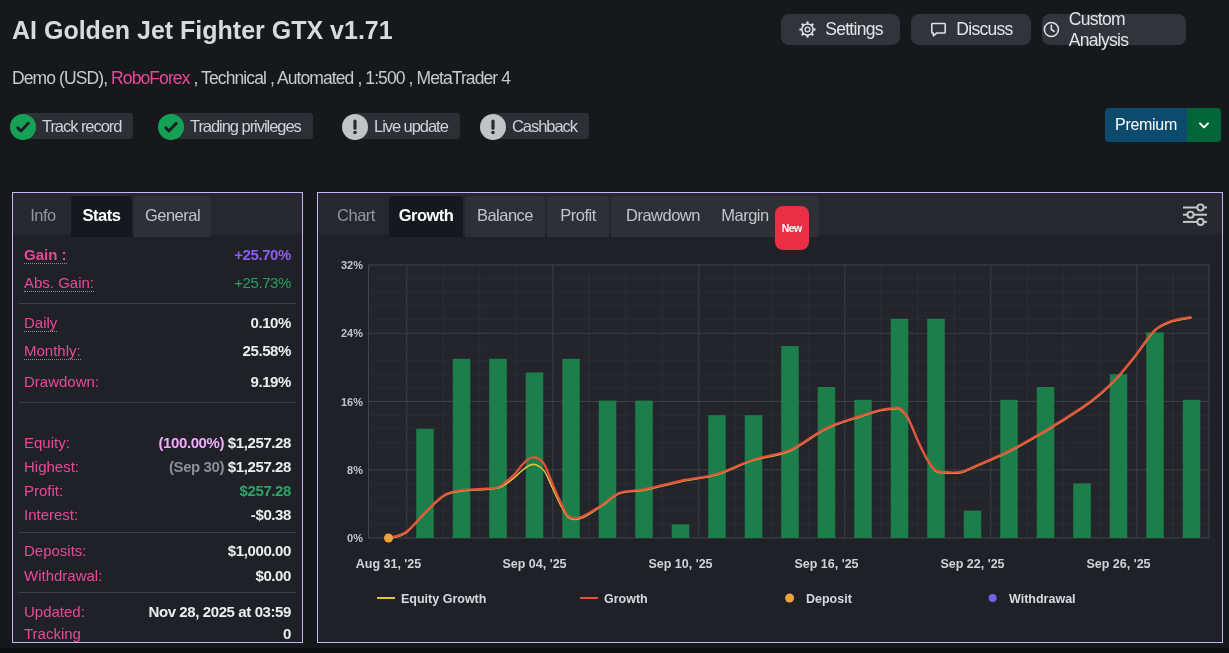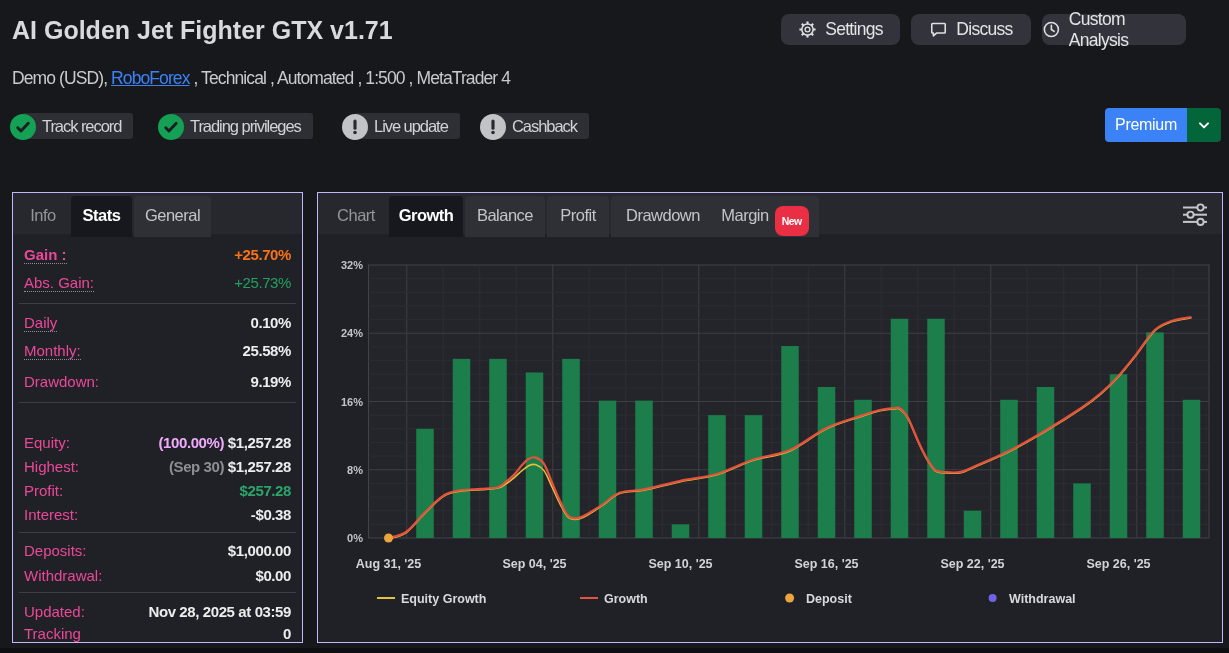--- a/index.html
+++ b/index.html
@@ -1,47 +1,47 @@
 <!DOCTYPE html>
 <html><head><meta charset="utf-8"><title>p</title>
 <style>
 *{margin:0;padding:0;box-sizing:border-box}
 html,body{width:1229px;height:653px;background:#17181c;font-family:"Liberation Sans",sans-serif;overflow:hidden;position:relative}
 h1{position:absolute;left:12px;top:16px;font-size:25px;color:#d9dadc;font-weight:bold;letter-spacing:0px}
 .subtitle{position:absolute;left:12px;top:68px;font-size:17.5px;letter-spacing:-0.9px;color:#c9cacd}
-.subtitle a{color:#3b82f6;text-decoration:underline}
+.subtitle a{color:#ec4899;}
 .topbtn{position:absolute;top:14px;height:31px;background:#33343b;border-radius:8px;color:#e3e4e6;font-size:17.5px;letter-spacing:-0.7px;display:flex;align-items:center;justify-content:center;gap:8px}
 .badge{position:absolute;top:112px;height:28px;display:flex;align-items:center}
 .badge .circ{width:26px;height:26px;margin-top:1px;border-radius:50%;display:flex;align-items:center;justify-content:center;z-index:2}
 .badge .pill{height:26px;background:#2e2f35;border-radius:3px;margin-left:-14px;display:flex;align-items:center;padding-left:20px;padding-right:12px;font-size:16.5px;letter-spacing:-1.05px;color:#d2d3d6}
 .greenc{background:#14a155}
 .grayc{background:#c2c3c6}
 .premium{position:absolute;left:1105px;top:108px;width:116px;height:34px;border-radius:4px;overflow:hidden;display:flex}
-.premium .main{width:82px;background:#3b82f6;color:#fff;font-size:16px;letter-spacing:-0.3px;display:flex;align-items:center;justify-content:center}
+.premium .main{width:82px;background:#0c4a6e;color:#fff;font-size:16px;letter-spacing:-0.3px;display:flex;align-items:center;justify-content:center}
 .premium .drop{width:34px;background:#03663b;display:flex;align-items:center;justify-content:center}
 .panel{position:absolute;background:#202127;border:1px solid #c4b5fd;top:192px;height:451px}
 .lpanel{left:12px;width:291px}
 .rpanel{left:317px;width:906px}
 .tabstrip{position:absolute;left:0;top:0;width:100%;height:41px;background:#27282e;border-bottom:1px solid #27282e}
 .tab{position:absolute;top:3px;height:41px;border-radius:4px 4px 0 0;font-size:16.5px;letter-spacing:-0.5px;display:flex;align-items:flex-start;justify-content:center;padding-top:10px}
 .tab.active{background:#17181d;color:#fff;font-weight:bold}
 .tab.norm{background:#2f3036;color:#c3c4c8}
 .tab.dim{color:#94959a}
 .srow{position:absolute;left:11px;right:11px;height:20px;line-height:20px}
 .slab{float:left;font-size:15px;color:#ec4899;line-height:16px;margin-top:2px}
 .lbold{font-weight:bold}
 .du{border-bottom:1px dotted #8d8e93;padding-bottom:0px}
 .sval{float:right;font-size:15px;color:#eceded;font-weight:bold;letter-spacing:-0.4px}
 .gy{color:#8e8f94}
 .gy1{color:#f0abfc}
 .sdiv{position:absolute;left:6px;right:6px;height:1px;background:#3e3f45}
-.green-b{color:#f97316}
+.green-b{color:#8b5cf6}
 .green2{color:#23a061;font-weight:normal}
 .green3{color:#2ca56a}
-.newpill{background:#ea2e44;color:#fff;font-size:10.5px;font-weight:bold;border-radius:8px;padding:9px 7px;margin-left:6px}
+.newpill{background:#ea2e44;color:#fff;font-size:10.5px;font-weight:bold;border-radius:8px;padding:16px 7px;margin-left:6px}
 .botstrip{position:absolute;left:0;top:648px;width:1229px;height:5px;background:#0e0f13}
 </style></head>
 <body>
 <h1>AI Golden Jet Fighter GTX v1.71</h1>
 <div class="subtitle">Demo (USD), <a>RoboForex</a> , Technical , Automated , 1:500 , MetaTrader 4</div>
 
 <div class="topbtn" style="left:781px;width:119px">
     <svg width="19" height="19" viewBox="0 0 24 24">
       <g fill="none" stroke="#dfe0e3">
         <circle cx="12" cy="12" r="7.1" stroke-width="1.9"></circle>

